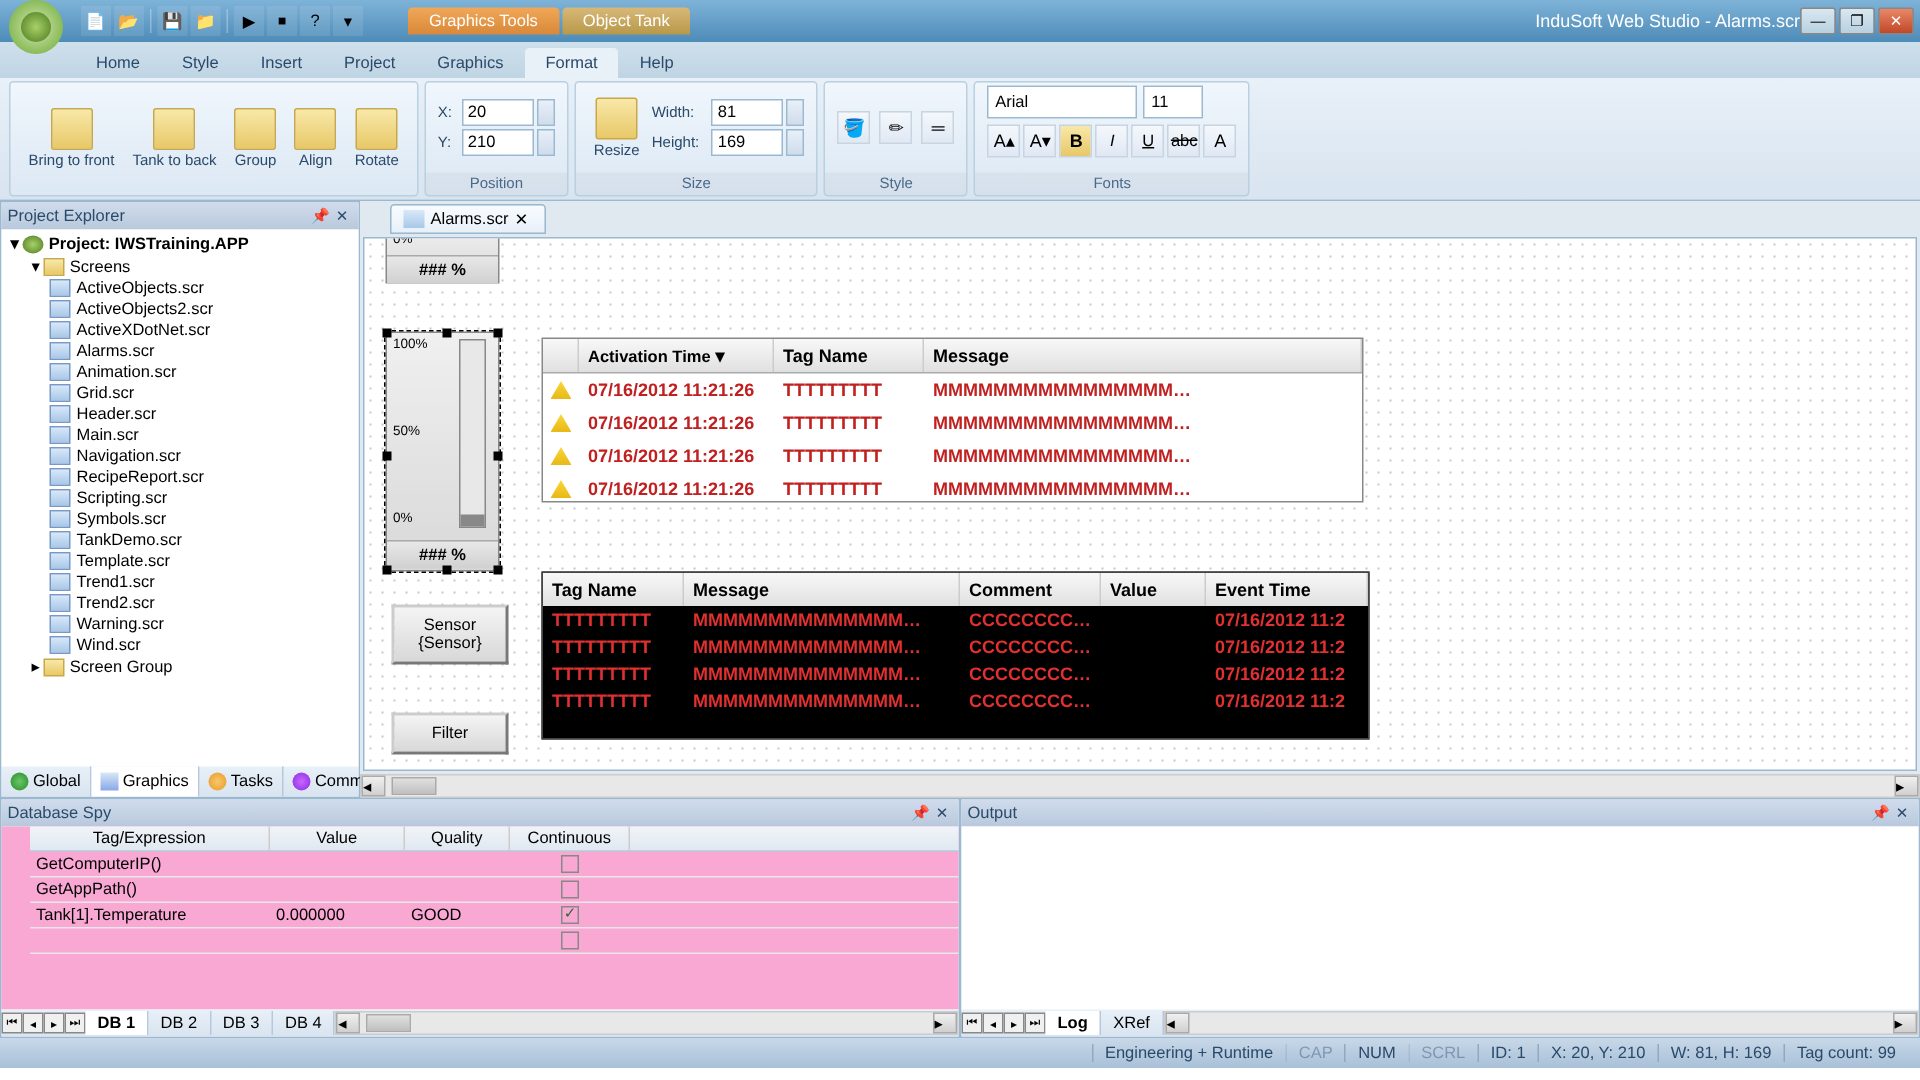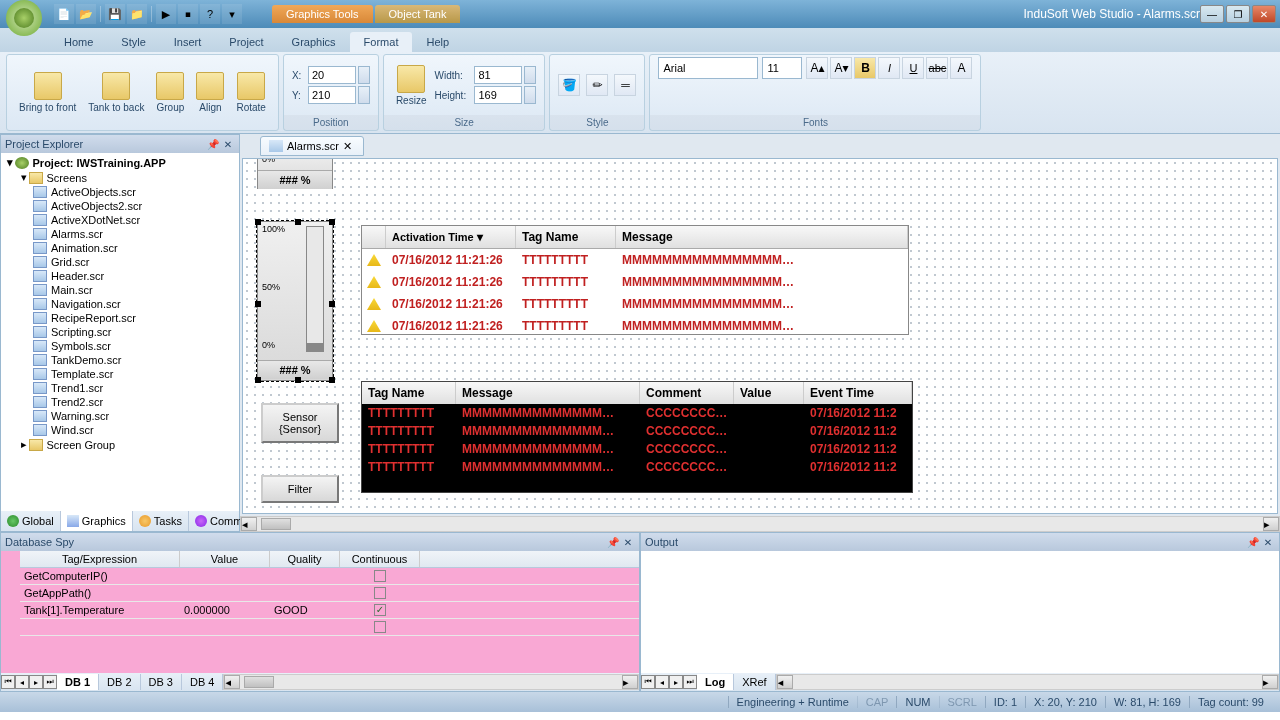--- a/index.html
+++ b/index.html
@@ -232,21 +232,21 @@
   </div>
   <div class="rgroup">
     <div class="rgroup-body" style="gap:6px">
       <div class="fmt-btn">🪣</div>
       <div class="fmt-btn">✏</div>
       <div class="fmt-btn">═</div>
     </div>
     <div class="rgroup-label">Style</div>
   </div>
   <div class="rgroup">
-    <div class="rgroup-body" style="align-items:flex-start;gap:4px">
+    <div class="rgroup-body" style="flex-direction:column;align-items:flex-start;gap:4px">
       <div style="display:flex;gap:4px">
         <input class="font-select font-name" value="Arial" style="">
         <input class="font-select font-size-s" value="11" style="">
       </div>
       <div style="display:flex;gap:2px">
         <div class="fmt-btn">A▴</div>
         <div class="fmt-btn">A▾</div>
         <div class="fmt-btn bold">B</div>
         <div class="fmt-btn">
             <i>I</i>

